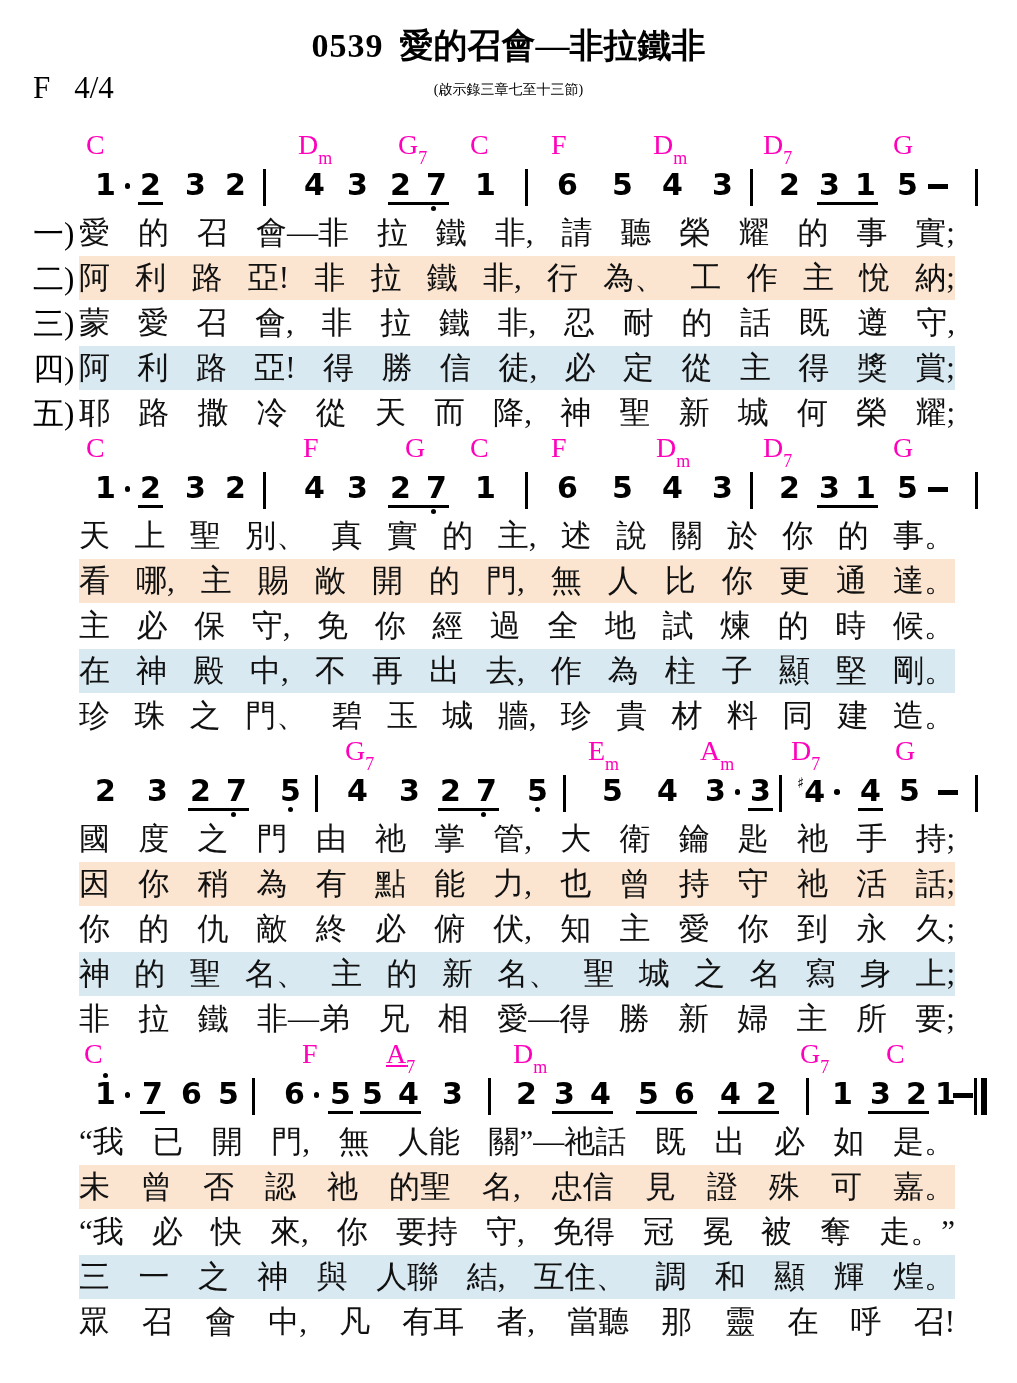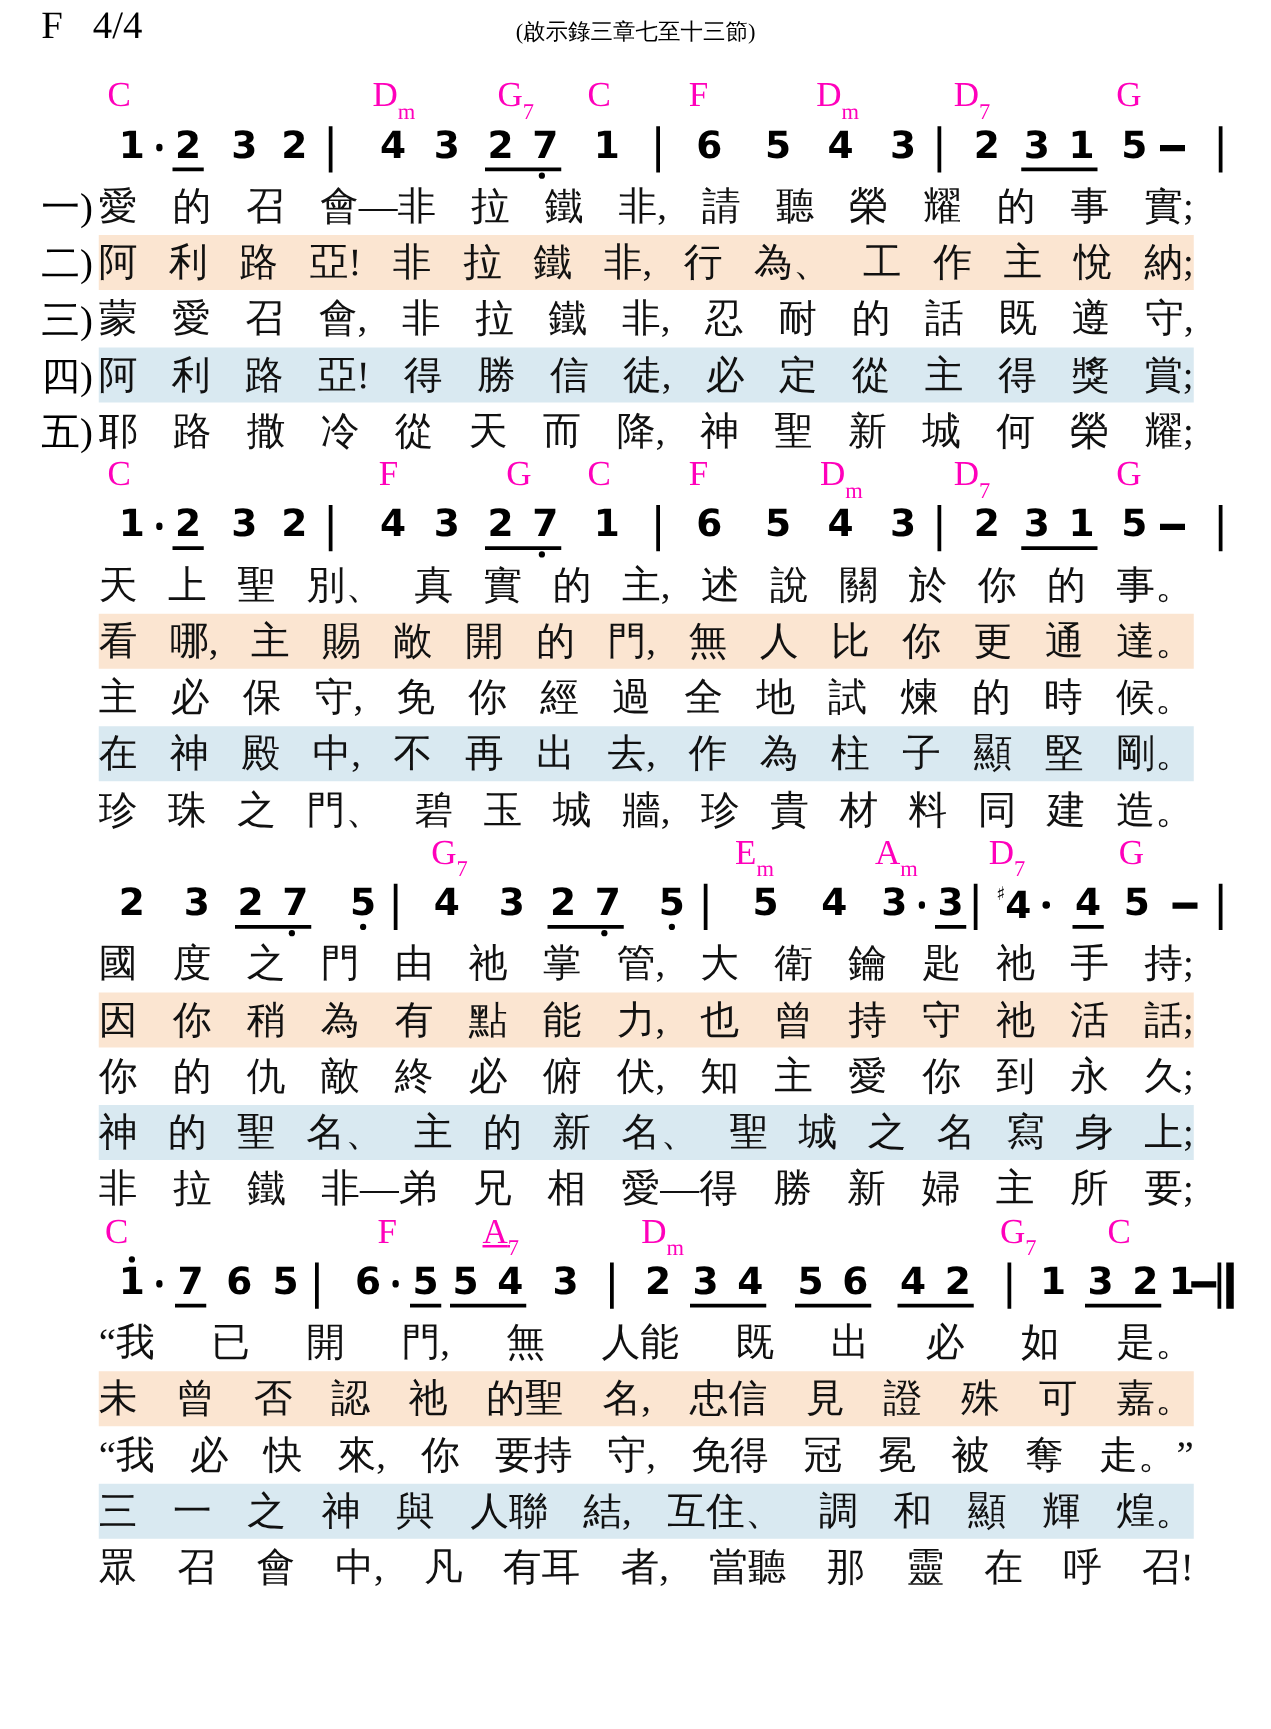--- a/index.html
+++ b/index.html
@@ -3,21 +3,21 @@
 <meta charset="utf-8">
 <style>
   html,body{margin:0;padding:0;background:#fff;}
   .page{position:relative;width:1017px;height:1383px;background:#fff;overflow:hidden;
         font-family:"Liberation Serif","DejaVu Serif",serif;color:#000;}
   .title{padding-top:24px;height:44px;text-align:center;font-size:34px;font-weight:bold;line-height:44px;}
   .title .num{margin-right:16px;letter-spacing:1px;}
   .meta{position:relative;height:44px;}
   .keytime{position:absolute;left:33px;top:2px;font-size:31px;}
   .keytime .time{margin-left:24px;margin-top:20px;}
-  .subtitle{text-align:center;font-size:18px;padding-top:13px;}
+  .subtitle{text-align:center;font-size:14px;padding-top:13px;}
   .systems{margin-top:21px;}
   .system{position:relative;height:303px;}
   .chordrow{position:relative;height:30px;}
   .chord{position:absolute;top:-3px;font-size:28px;line-height:30px;color:var(--chord,#ff00bb);white-space:nowrap;}
   .chord sub{font-size:18px;line-height:0;position:relative;bottom:-3px;}
   .notationrow{position:relative;height:48px;}
   .tok{position:absolute;top:0;}
   .ncell{display:flex;align-items:flex-start;}
   .nstack{display:flex;flex-direction:column;align-items:center;}
   .dots{height:7px;display:flex;justify-content:space-around;align-items:center;align-self:stretch;}
@@ -38,20 +38,23 @@
   .cells{position:absolute;left:79px;right:62px;top:0;height:44px;display:flex;
          justify-content:space-between;align-items:center;font-size:31px;color:#111;}
   .cells.orange{background:var(--hl-orange,#fbe5d1);}
   .cells.blue{background:var(--hl-blue,#d9e9f1);}
   .lchar{white-space:nowrap;}
 </style>
 </head>
 <body>
 
 <div class="page">
+  <div class="title">
+    <span class="num">0539</span><span>愛的召會—非拉鐵非</span>
+  </div>
   <div class="meta">
     <div class="keytime">
       <span>F</span><span class="time">4/4</span>
     </div>
     <div class="subtitle">(啟示錄三章七至十三節)</div>
   </div>
   <div class="systems">
       <div class="system">
         <div class="chordrow">
           <span class="chord" style="left: 86px;">C</span>
@@ -1232,20 +1235,21 @@
           </div>
         </div>
         <div class="lyricline">
           <div class="cells">
             <span class="lchar">“我</span>
             <span class="lchar">已</span>
             <span class="lchar">開</span>
             <span class="lchar">門,</span>
             <span class="lchar">無</span>
             <span class="lchar">人能</span>
+            <span class="lchar">關”—祂話</span>
             <span class="lchar">既</span>
             <span class="lchar">出</span>
             <span class="lchar">必</span>
             <span class="lchar">如</span>
             <span class="lchar">是。</span>
           </div>
         </div>
         <div class="lyricline">
           <div class="cells orange">
             <span class="lchar">未</span>

